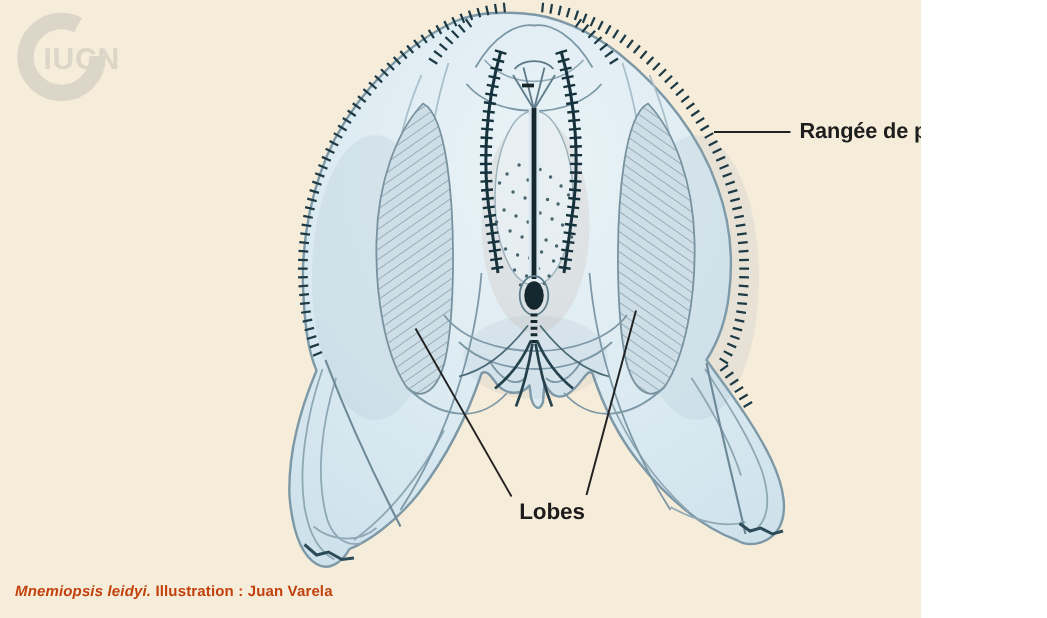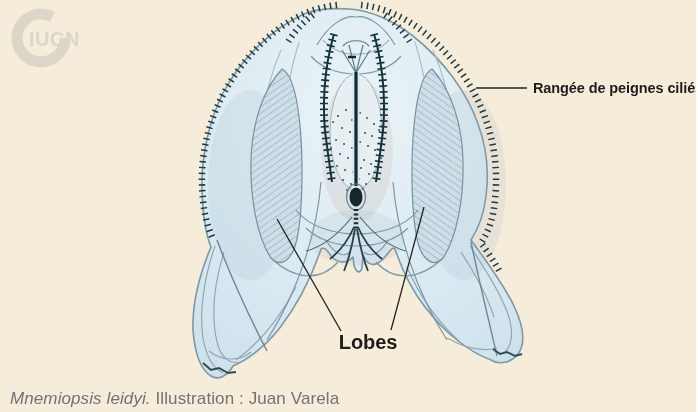--- a/index.html
+++ b/index.html
@@ -1,31 +1,32 @@
 <!DOCTYPE html>
 <html><head>
 <meta charset="utf-8">
 <style>
   html,body{margin:0;padding:0;}
   body{font-family:"Liberation Sans","DejaVu Sans",sans-serif;}
   .stage{
-    position:relative;width:696px;height:412px;overflow:hidden;
+    position:relative;width:614px;height:412px;overflow:hidden;
     background:#f6ecda;
   }
   .stage svg{position:absolute;left:0;top:0;}
   .ann-label{
     position:absolute;color:#1d1d1d;font-weight:700;font-size:14.5px;
     letter-spacing:-0.1px;white-space:nowrap;
   }
   .label-comb{left:533px;top:80px;}
   .label-lobes{left:303px;top:333px;width:130px;text-align:center;
-    font-size:20px;line-height:18px;white-space:normal;}
+    font-size:15px;line-height:18px;white-space:normal;}
   .caption{
-    position:absolute;left:10px;top:389px;font-size:17px;color:#737373;
+    position:absolute;left:10px;top:389px;font-size:10px;color:#c2410c;
     letter-spacing:0.1px;
+    font-weight:bold;
   }
   .caption .sp{font-style:italic;}
 </style>
 </head>
 <body>
 
 <div class="stage">
 
   <svg width="698" height="412" viewBox="0 0 698 412">
     <defs>

